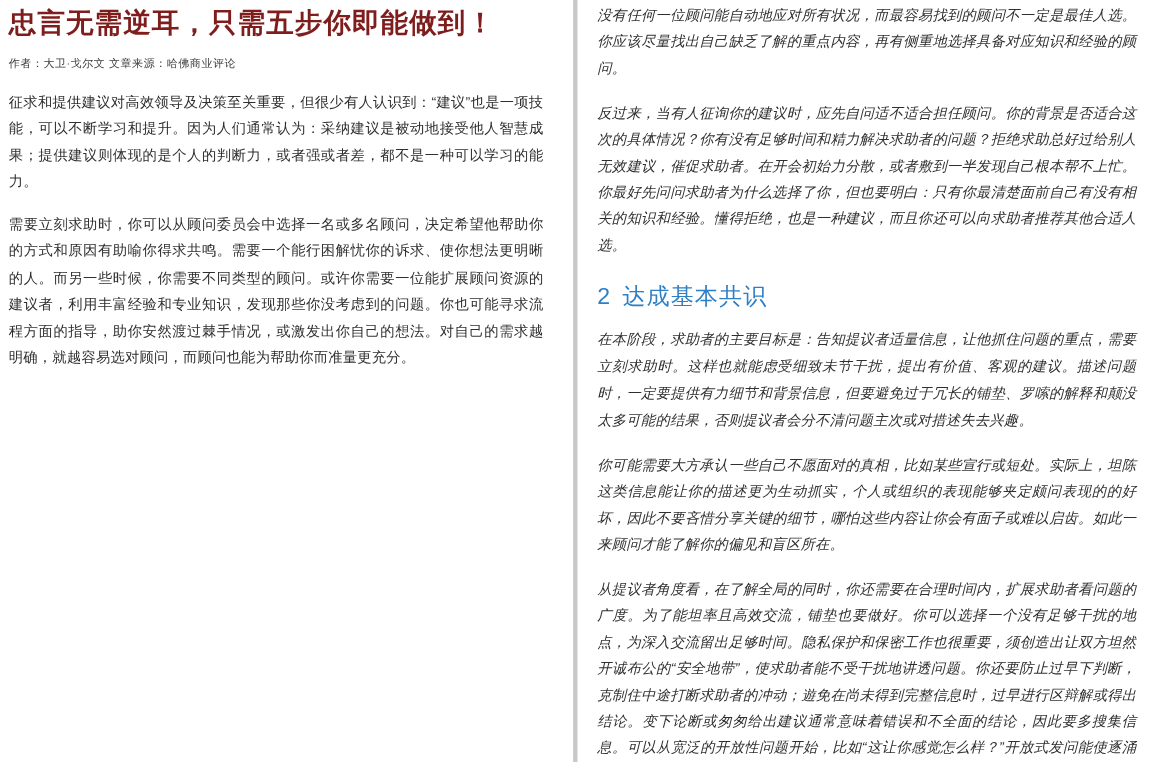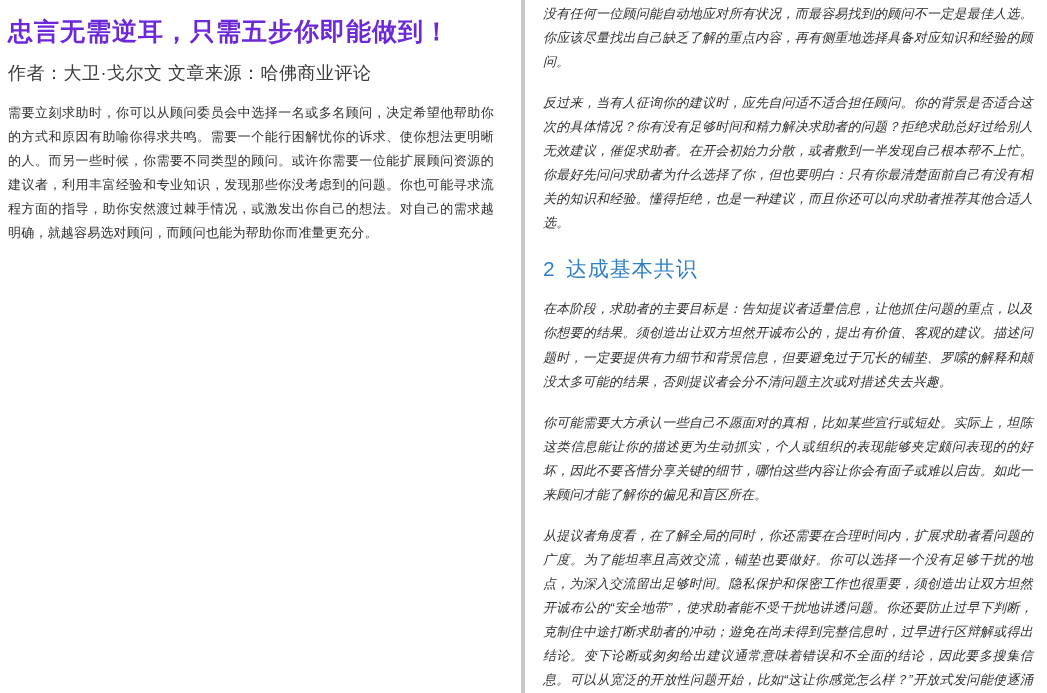--- a/index.html
+++ b/index.html
@@ -40,29 +40,29 @@
     bottom: 0;
     width: 4px;
     background: #c8c8c8;
   }
   .col-right {
     width: 510px;
     padding: 0 14px 0 6px;
   }
 
   h1.title {
-    color: #6d28d9;
+    color: #7f1d1d;
     font-size: 25px;
     font-weight: bold;
     letter-spacing: 1px;
-    margin: 16px 0 14px 0;
+    margin: 6px 0 14px 0;
     line-height: 1.25;
   }
   .byline {
-    font-size: 18px;
+    font-size: 10px;
     color: #3b3b3b;
     margin: 0 0 16px 0;
     letter-spacing: 0.5px;
   }
   p.body {
     font-size: 13px;
     line-height: 1.85;
     margin: 0 0 15px 0;
     color: #2f2f2f;
     text-align: justify;
@@ -87,32 +87,33 @@
   }
 </style>
 </head>
 <body>
 
 <div class="page">
 
   <div class="column col-left">
     <h1 class="title">忠言无需逆耳，只需五步你即能做到！</h1>
     <div class="byline">作者：大卫·戈尔文  文章来源：哈佛商业评论</div>
+    <p class="body">征求和提供建议对高效领导及决策至关重要，但很少有人认识到：“建议”也是一项技能，可以不断学习和提升。因为人们通常认为：采纳建议是被动地接受他人智慧成果；提供建议则体现的是个人的判断力，或者强或者差，都不是一种可以学习的能力。</p>
     <p class="body">需要立刻求助时，你可以从顾问委员会中选择一名或多名顾问，决定希望他帮助你的方式和原因有助喻你得求共鸣。需要一个能行困解忧你的诉求、使你想法更明晰的人。而另一些时候，你需要不同类型的顾问。或许你需要一位能扩展顾问资源的建议者，利用丰富经验和专业知识，发现那些你没考虑到的问题。你也可能寻求流程方面的指导，助你安然渡过棘手情况，或激发出你自己的想法。对自己的需求越明确，就越容易选对顾问，而顾问也能为帮助你而准量更充分。</p>
   </div>
 
   <div class="col-gap">
     <div class="divider"></div>
   </div>
 
   <div class="column col-right">
     <p class="body first-para">没有任何一位顾问能自动地应对所有状况，而最容易找到的顾问不一定是最佳人选。你应该尽量找出自己缺乏了解的重点内容，再有侧重地选择具备对应知识和经验的顾问。</p>
     <p class="body">反过来，当有人征询你的建议时，应先自问适不适合担任顾问。你的背景是否适合这次的具体情况？你有没有足够时间和精力解决求助者的问题？拒绝求助总好过给别人无效建议，催促求助者。在开会初始力分散，或者敷到一半发现自己根本帮不上忙。你最好先问问求助者为什么选择了你，但也要明白：只有你最清楚面前自己有没有相关的知识和经验。懂得拒绝，也是一种建议，而且你还可以向求助者推荐其他合适人选。</p>
     <h2 class="section">
       <span class="num">2</span><span>达成基本共识</span>
     </h2>
-    <p class="body">在本阶段，求助者的主要目标是：告知提议者适量信息，让他抓住问题的重点，以及你想要的结果。须创造出让双方坦然开诚布公的，提出有价值、客观的建议。描述问题时，一定要提供有力细节和背景信息，但要避免过于冗长的铺垫、罗嗦的解释和颠没太多可能的结果，否则提议者会分不清问题主次或对措述失去兴趣。</p>
+    <p class="body">在本阶段，求助者的主要目标是：告知提议者适量信息，让他抓住问题的重点，需要立刻求助时。这样也就能虑受细致未节干扰，提出有价值、客观的建议。描述问题时，一定要提供有力细节和背景信息，但要避免过于冗长的铺垫、罗嗦的解释和颠没太多可能的结果，否则提议者会分不清问题主次或对措述失去兴趣。</p>
     <p class="body">你可能需要大方承认一些自己不愿面对的真相，比如某些宣行或短处。实际上，坦陈这类信息能让你的描述更为生动抓实，个人或组织的表现能够夹定颇问表现的的好坏，因此不要吝惜分享关键的细节，哪怕这些内容让你会有面子或难以启齿。如此一来顾问才能了解你的偏见和盲区所在。</p>
     <p class="body">从提议者角度看，在了解全局的同时，你还需要在合理时间内，扩展求助者看问题的广度。为了能坦率且高效交流，铺垫也要做好。你可以选择一个没有足够干扰的地点，为深入交流留出足够时间。隐私保护和保密工作也很重要，须创造出让双方坦然开诚布公的“安全地带”，使求助者能不受干扰地讲透问题。你还要防止过早下判断，克制住中途打断求助者的冲动；遊免在尚未得到完整信息时，过早进行区辩解或得出结论。变下论断或匆匆给出建议通常意味着错误和不全面的结论，因此要多搜集信息。可以从宽泛的开放性问题开始，比如“这让你感觉怎么样？”开放式发问能使逐涌意，打开求助者的心扉，让你能达问题重点（人类学家将询问法称为“游学式提问”，并建议将之作为访谈开场白）。接下来，你可以通过循循善诱获得更多支撑细节和背景信息，让求助者能跳出个人得失看问题。</p>
 
   </div>
 
 </div>
 
 </body></html>

